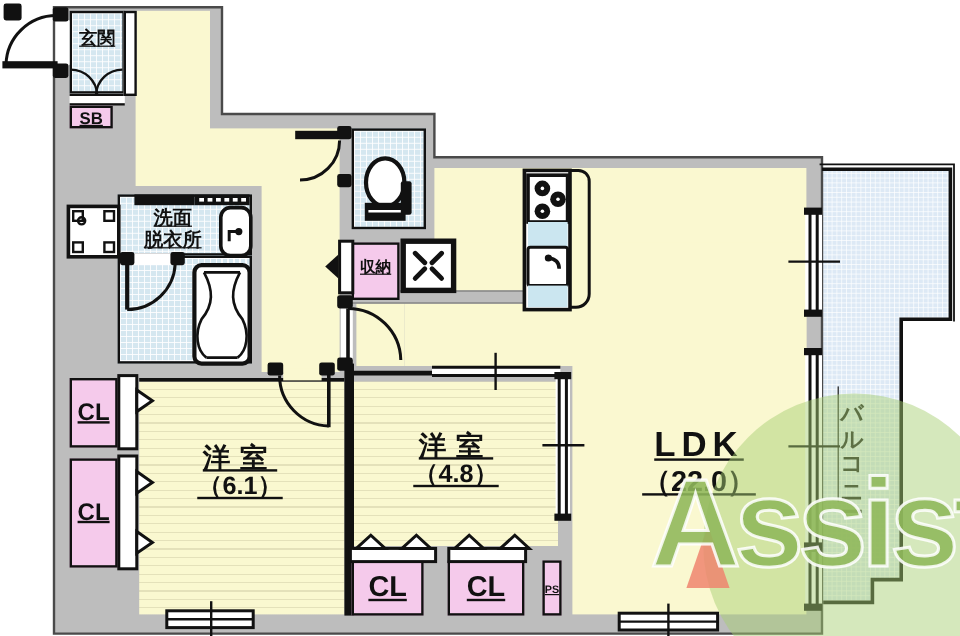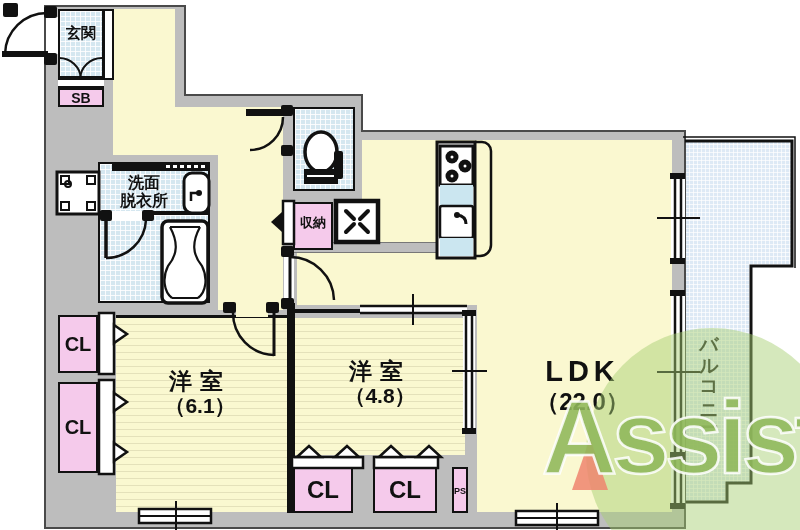--- a/index.html
+++ b/index.html
@@ -16,21 +16,21 @@
     background-image:linear-gradient(rgba(255,255,255,.85) 1px,transparent 1px),
                      linear-gradient(90deg,rgba(255,255,255,.85) 1px,transparent 1px);
     background-size:5px 5px;}
   .balconygrid{background-color:#dde9f5;
     background-image:linear-gradient(rgba(255,255,255,.7) 1px,transparent 1px),
                      linear-gradient(90deg,rgba(255,255,255,.7) 1px,transparent 1px);
     background-size:4px 4px;}
   .pink{background:#f5caeb;}
   .blackline{border:2px solid #111;box-sizing:border-box;}
   .lbl{color:#111;text-align:center;line-height:1.15;}
-  .b{font-weight:bold;}
+  .b{font-weight:bold;text-decoration:underline;}
   svg{position:absolute;left:0;top:0;}
   
   #wm-circle{position:absolute;left:586px;top:328px;width:252px;height:252px;border-radius:50%;
     background:rgba(168,206,116,.48);}
   #wm-text{position:absolute;left:542px;top:378px;font-size:104px;font-weight:bold;
     letter-spacing:-5px;color:rgba(118,168,52,.72);
     -webkit-text-stroke:2.5px rgba(255,255,255,.85);
     text-shadow:0 0 2px rgba(255,255,255,.6);}
   #wm-tri{position:absolute;left:572px;top:438px;width:0;height:0;
     border-left:18px solid transparent;border-right:18px solid transparent;
@@ -48,21 +48,21 @@
   <div class="abs yellow" style="left:175px;top:107px;width:108px;height:48px;"></div>
   <div class="abs yellow" style="left:218px;top:155px;width:65px;height:155px;"></div>
   <div class="abs yellow" style="left:362px;top:140px;width:310px;height:165px;"></div>
   <div class="abs yellow" style="left:337px;top:202px;width:335px;height:103px;"></div>
   <div class="abs yellow" style="left:297px;top:250px;width:40px;height:55px;"></div>
   <div class="abs yellow" style="left:477px;top:305px;width:195px;height:207px;"></div>
   <div class="abs" style="left:293px;top:242px;width:157px;height:9px;background:#bdbdbd;border-top:1px solid #777;border-bottom:1px solid #777;"></div>
 
   <div class="abs bluegrid blackline" style="left:58px;top:9px;width:46px;height:69px;"></div>
   <div class="abs" style="left:58px;top:78px;width:46px;height:10px;background:#fff;border-top:2px solid #111;border-bottom:2px solid #111;box-sizing:border-box;"></div>
-  <div class="abs pink blackline lbl b" style="left:58px;top:88px;width:46px;height:19px;font-size:14px;line-height:16px;"><span>SB</span></div>
+  <div class="abs pink blackline lbl b" style="left:58px;top:88px;width:36px;height:19px;font-size:14px;line-height:16px;"><span>SB</span></div>
   <div class="abs" style="left:103px;top:9px;width:11px;height:71px;background:#fff;border:2px solid #111;box-sizing:border-box;"></div>
   <div class="abs lbl b" style="left:58px;top:24px;width:46px;font-size:15px;"><span>玄関</span></div>
   <div class="abs" style="left:45px;top:17px;width:13px;height:37px;background:#fff;"></div>
 
   <div class="abs bluegrid blackline" style="left:98px;top:162px;width:112px;height:51px;"></div>
   <div class="abs bluegrid blackline" style="left:98px;top:213px;width:112px;height:90px;"></div>
   <div class="abs bluegrid blackline" style="left:293px;top:107px;width:62px;height:84px;"></div>
   <div class="abs lbl b" style="left:108px;top:174px;width:72px;font-size:16px;">
     <div>洗面</div>
     <div>脱衣所</div>

